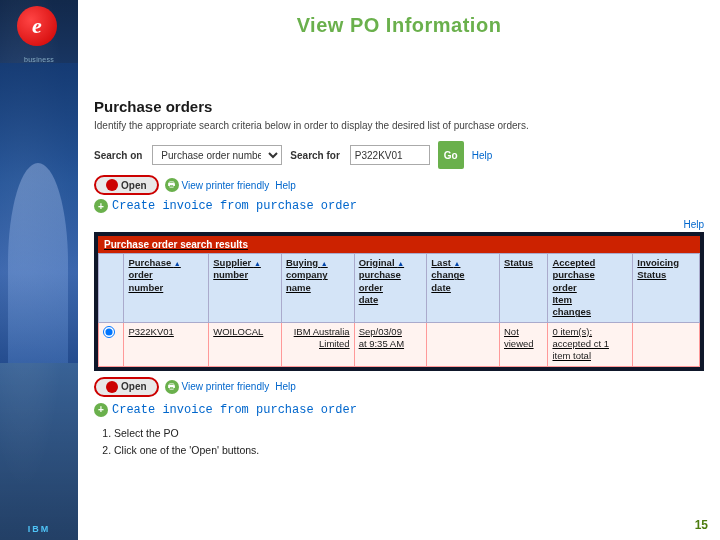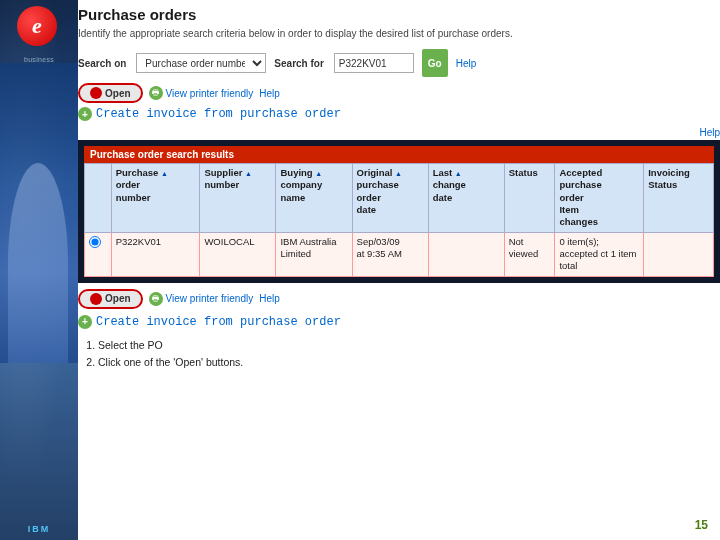--- a/index.html
+++ b/index.html
@@ -71,21 +71,22 @@
       color: #6ab04c;
       font-size: 20px;
       font-weight: bold;
       text-align: center;
       padding: 6px 0 4px 0;
       letter-spacing: 0.5px;
     }
 
     
     .content {
-      padding: 6px 0;
+      padding: 6px 16px;
+      margin-top: 47px;
     }
 
     .section-title {
       font-size: 15px;
       font-weight: bold;
       color: #1a1a1a;
       margin-bottom: 4px;
     }
 
     .description {
@@ -240,22 +241,23 @@
     
     .help-right {
       text-align: right;
       font-size: 10px;
       color: #0066cc;
       margin-bottom: 2px;
     }
 
     
     .results-section {
-      border: 6px solid #0f172a;
+      border: 4px solid #0f172a;
       margin-bottom: 6px;
+      text-decoration: underline;
     }
 
     .results-header {
       background: #cc2200;
       color: #fff;
       font-size: 10px;
       font-weight: bold;
       padding: 3px 6px;
     }
 
@@ -381,21 +383,21 @@
 
     
     .th-sort {
       color: #0044aa;
       font-size: 7px;
     }
 
     .col-radio { width: 20px; }
     .col-po { width: 70px; }
     .col-supplier { width: 60px; }
-    .col-buying { width: 60px; }
+    .col-buying { width: 60px; text-align: right; }
     .col-original { width: 60px; }
     .col-last { width: 60px; }
     .col-status { width: 40px; }
     .col-accepted { width: 70px; }
     .col-invoicing { width: 55px; }
   </style>
 </head>
 <body>
 
 <div class="sidebar">
@@ -413,20 +415,23 @@
     <div class="ibm-bar" style="width: 52px; margin-left:3px;"></div>
     <div class="ibm-bar" style="width: 58px;"></div>
     <div class="ibm-bar" style="width: 52px; margin-left:3px;"></div>
     <div class="ibm-bar" style="width: 46px; margin-left:6px;"></div>
     <div style="color:#4fc3f7; font-size:9px; font-weight:bold; letter-spacing:2px; text-align:center; margin-top:8px;">IBM</div>
   </div>
 </div>
 
 <div class="main">
 
+  <div class="header">
+    <div class="page-title">View PO Information</div>
+  </div>
 
   <div class="content">
 
     <div class="section-title">Purchase orders</div>
     <div class="description">Identify the appropriate search criteria below in order to display the desired list of purchase orders.</div>
 
     <div class="search-row">
       <span class="search-label">Search on</span>
       <select class="search-select">
         <option>Purchase order number</option>

